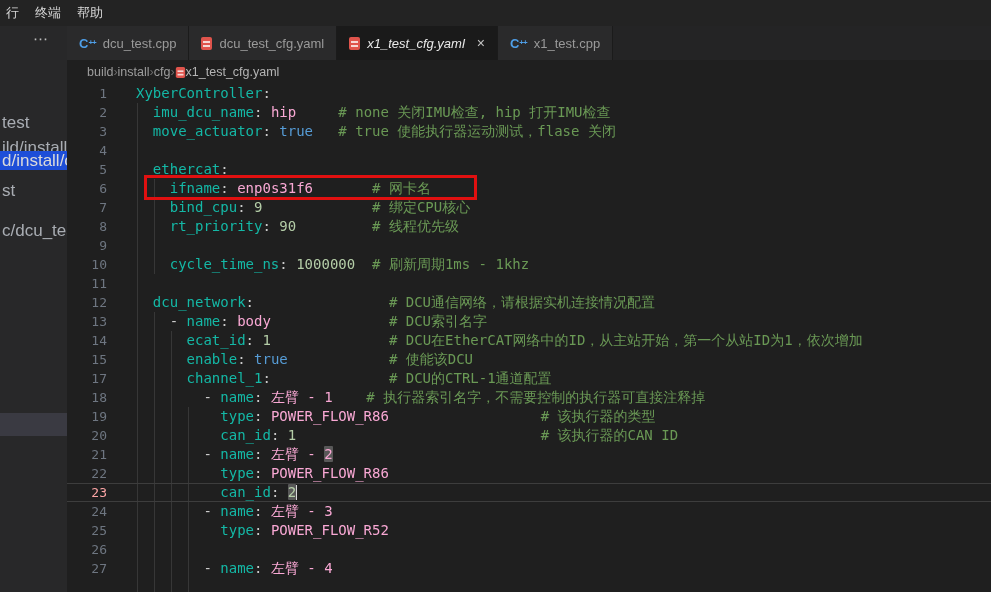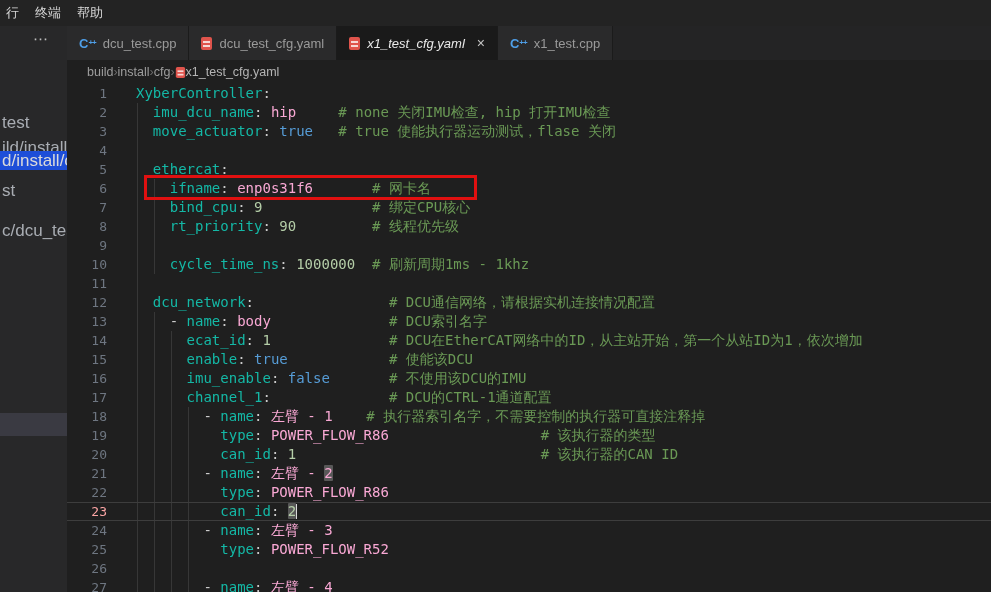--- a/index.html
+++ b/index.html
@@ -143,21 +143,20 @@
           <div class="cl"><span class="ln">6</span><span class="code"><span class="tk-sp">    </span><span class="tk-key">ifname</span><span class="tk-pun">:</span><span class="tk-sp"> </span><span class="tk-str">enp0s31f6</span><span class="tk-sp">       </span><span class="tk-cmt"># 网卡名</span></span></div>
           <div class="cl"><span class="ln">7</span><span class="code"><span class="tk-sp">    </span><span class="tk-key">bind_cpu</span><span class="tk-pun">:</span><span class="tk-sp"> </span><span class="tk-num">9</span><span class="tk-sp">             </span><span class="tk-cmt"># 绑定CPU核心</span></span></div>
           <div class="cl"><span class="ln">8</span><span class="code"><span class="tk-sp">    </span><span class="tk-key">rt_priority</span><span class="tk-pun">:</span><span class="tk-sp"> </span><span class="tk-num">90</span><span class="tk-sp">         </span><span class="tk-cmt"># 线程优先级</span></span></div>
           <div class="cl"><span class="ln">9</span></div>
           <div class="cl"><span class="ln">10</span><span class="code"><span class="tk-sp">    </span><span class="tk-key">cycle_time_ns</span><span class="tk-pun">:</span><span class="tk-sp"> </span><span class="tk-num">1000000</span><span class="tk-sp">  </span><span class="tk-cmt"># 刷新周期1ms - 1khz</span></span></div>
           <div class="cl"><span class="ln">11</span><span class="code"></span></div>
           <div class="cl"><span class="ln">12</span><span class="code"><span class="tk-sp">  </span><span class="tk-key">dcu_network</span><span class="tk-pun">:</span><span class="tk-sp">                </span><span class="tk-cmt"># DCU通信网络，请根据实机连接情况配置</span></span></div>
           <div class="cl"><span class="ln">13</span><span class="code"><span class="tk-sp">    </span><span class="tk-pun">- </span><span class="tk-key">name</span><span class="tk-pun">:</span><span class="tk-sp"> </span><span class="tk-str">body</span><span class="tk-sp">              </span><span class="tk-cmt"># DCU索引名字</span></span></div>
           <div class="cl"><span class="ln">14</span><span class="code"><span class="tk-sp">      </span><span class="tk-key">ecat_id</span><span class="tk-pun">:</span><span class="tk-sp"> </span><span class="tk-num">1</span><span class="tk-sp">              </span><span class="tk-cmt"># DCU在EtherCAT网络中的ID，从主站开始，第一个从站ID为1，依次增加</span></span></div>
           <div class="cl"><span class="ln">15</span><span class="code"><span class="tk-sp">      </span><span class="tk-key">enable</span><span class="tk-pun">:</span><span class="tk-sp"> </span><span class="tk-bool">true</span><span class="tk-sp">            </span><span class="tk-cmt"># 使能该DCU</span></span></div>
-          <div class="cl"><span class="ln">16</span><span class="code"><span class="tk-sp">      </span><span class="tk-key">imu_enable</span><span class="tk-pun">:</span><span class="tk-sp"> </span><span class="tk-bool">false</span><span class="tk-sp">       </span><span class="tk-cmt"># 不使用该DCU的IMU</span></span></div>
           <div class="cl"><span class="ln">17</span><span class="code"><span class="tk-sp">      </span><span class="tk-key">channel_1</span><span class="tk-pun">:</span><span class="tk-sp">              </span><span class="tk-cmt"># DCU的CTRL-1通道配置</span></span></div>
           <div class="cl"><span class="ln">18</span><span class="code"><span class="tk-sp">        </span><span class="tk-pun">- </span><span class="tk-key">name</span><span class="tk-pun">:</span><span class="tk-sp"> </span><span class="tk-str">左臂 - 1</span><span class="tk-sp">    </span><span class="tk-cmt"># 执行器索引名字，不需要控制的执行器可直接注释掉</span></span></div>
           <div class="cl"><span class="ln">19</span><span class="code"><span class="tk-sp">          </span><span class="tk-key">type</span><span class="tk-pun">:</span><span class="tk-sp"> </span><span class="tk-str">POWER_FLOW_R86</span><span class="tk-sp">                  </span><span class="tk-cmt"># 该执行器的类型</span></span></div>
           <div class="cl"><span class="ln">20</span><span class="code"><span class="tk-sp">          </span><span class="tk-key">can_id</span><span class="tk-pun">:</span><span class="tk-sp"> </span><span class="tk-num">1</span><span class="tk-sp">                             </span><span class="tk-cmt"># 该执行器的CAN ID</span></span></div>
           <div class="cl"><span class="ln">21</span><span class="code"><span class="tk-sp">        </span><span class="tk-pun">- </span><span class="tk-key">name</span><span class="tk-pun">:</span><span class="tk-sp"> </span><span class="tk-str">左臂 - </span><span class="tk-str hl">2</span></span></div>
           <div class="cl"><span class="ln">22</span><span class="code"><span class="tk-sp">          </span><span class="tk-key">type</span><span class="tk-pun">:</span><span class="tk-sp"> </span><span class="tk-str">POWER_FLOW_R86</span></span></div>
           <div class="cl active"><span class="ln">23</span><span class="code"><span class="tk-sp">          </span><span class="tk-key">can_id</span><span class="tk-pun">:</span><span class="tk-sp"> </span><span class="tk-num hl">2</span><span class="cursor"></span></span></div>
           <div class="cl"><span class="ln">24</span><span class="code"><span class="tk-sp">        </span><span class="tk-pun">- </span><span class="tk-key">name</span><span class="tk-pun">:</span><span class="tk-sp"> </span><span class="tk-str">左臂 - 3</span></span></div>
           <div class="cl"><span class="ln">25</span><span class="code"><span class="tk-sp">          </span><span class="tk-key">type</span><span class="tk-pun">:</span><span class="tk-sp"> </span><span class="tk-str">POWER_FLOW_R52</span></span></div>
           <div class="cl"><span class="ln">26</span></div>

